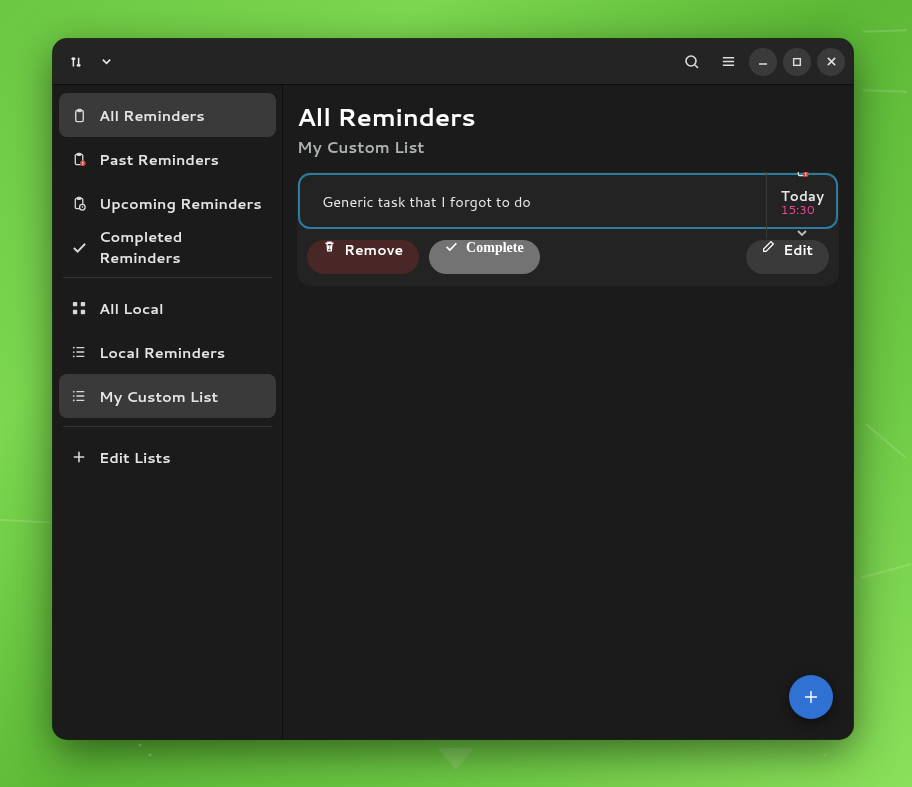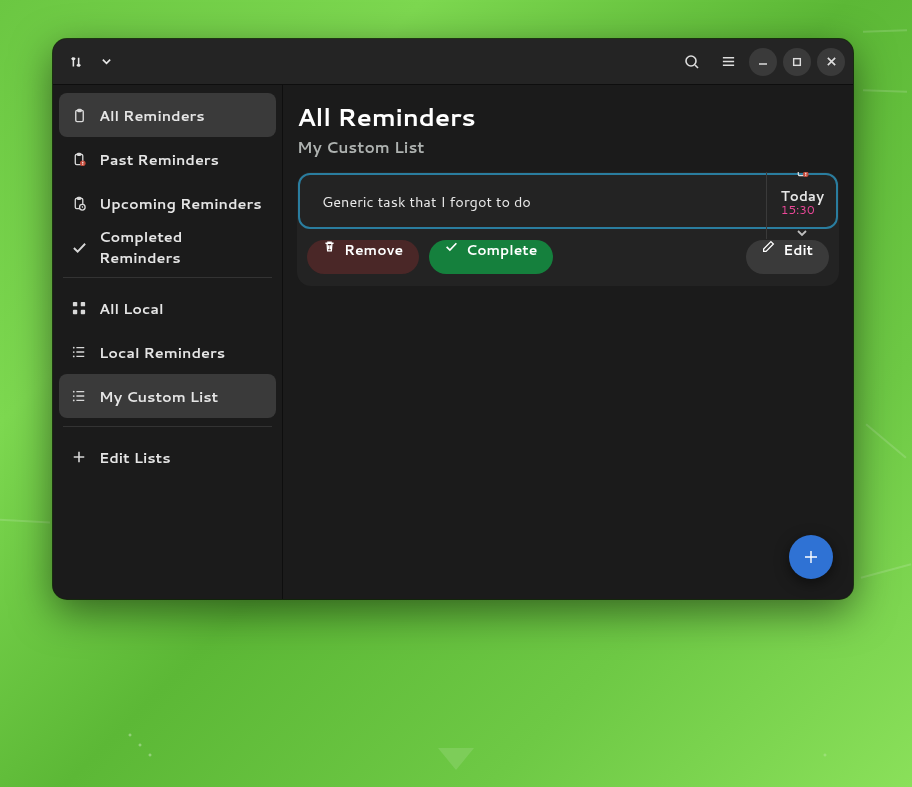--- a/index.html
+++ b/index.html
@@ -35,21 +35,21 @@
     .bg-line {
       position: absolute;
       background: rgba(255,255,255,0.15);
       height: 2px;
     }
     .window {
       position: absolute;
       left: 53px;
       top: 39px;
       width: 800px;
-      height: 560px;
+      height: 700px;
       background: #1b1b1b;
       border-radius: 14px;
       box-shadow: 0 12px 40px rgba(0,0,0,0.5), 0 0 0 1px rgba(0,0,0,0.7);
       display: flex;
       flex-direction: column;
       overflow: hidden;
       z-index: 1;
     }
     .titlebar {
       height: 46px;
@@ -181,21 +181,21 @@
       gap: 8px;
       height: 34px;
       padding: 0 16px;
       border-radius: 18px;
       font-size: 14px;
       font-weight: 700;
       color: #fff;
       cursor: pointer;
     }
     .pill.remove { background: #4a2727; }
-    .pill.complete { background: #15803d; }
+    .pill.complete { background: #737373; font-family: Liberation Serif, serif; }
     .pill.edit { background: #3a3a3a; margin-left: auto; }
     .fab {
       position: absolute;
       right: 20px;
       bottom: 20px;
       width: 44px; height: 44px;
       border-radius: 50%;
       background: #2f72d4;
       display: flex; align-items: center; justify-content: center;
       color: #fff;

